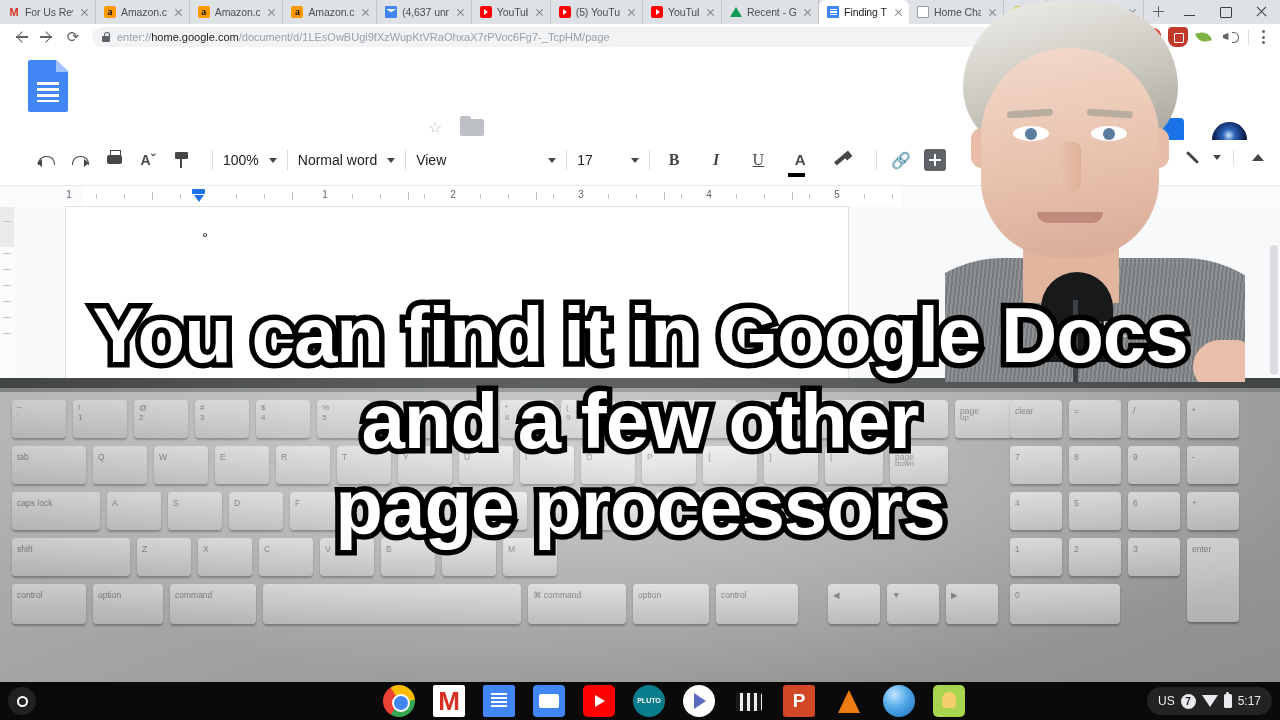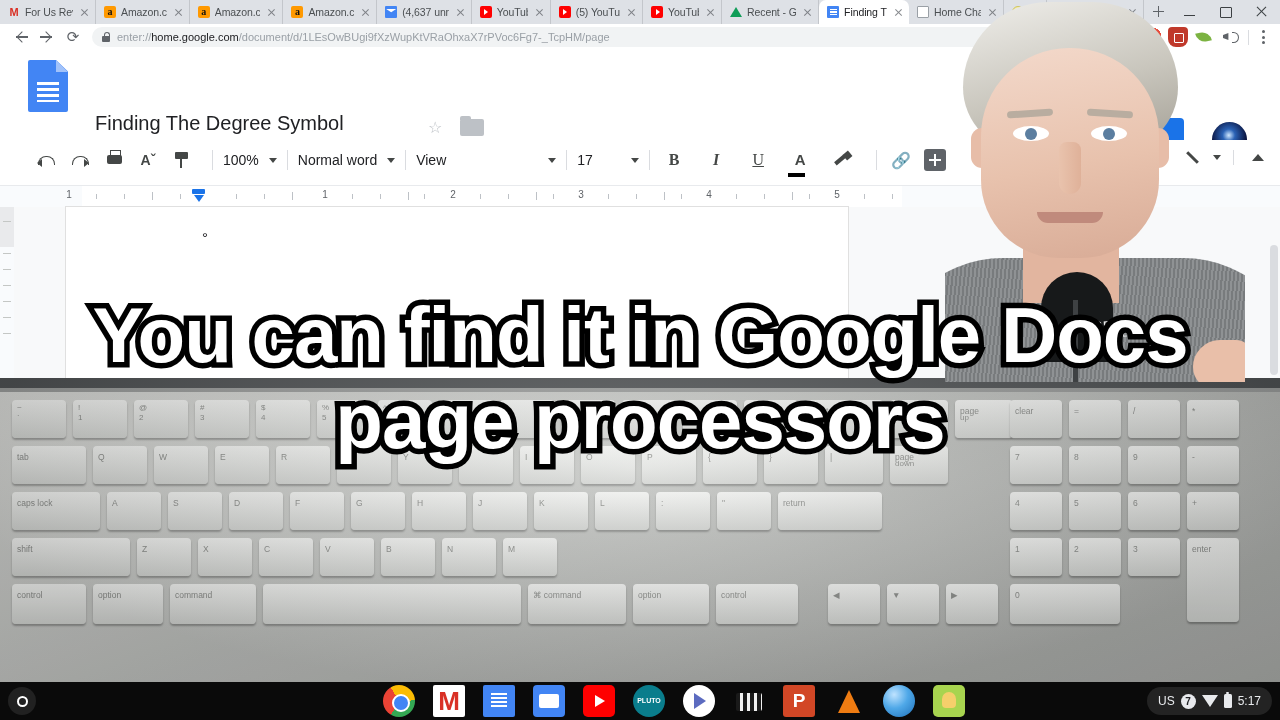--- a/index.html
+++ b/index.html
@@ -394,21 +394,20 @@
         <i></i>
       </div>
   </div>
 
   <div class="docs-header">
     <div class="docs-logo">
       <div class="pg"></div>
         <div class="fold"></div>
         <div class="lines"></div>
     </div>
-    <div class="doc-title">Finding The Degree Symbol</div>
     <div class="title-star">☆</div>
     <div class="title-folder"></div>
     <div class="menubar">
       <div>File</div>
       <div>Edit</div>
       <div>View</div>
       <div>Insert</div>
       <div>Format</div>
       <div>Tools</div>
       <div>Add-ons</div>
@@ -814,20 +813,21 @@
     <div class="wc-zip"></div>
     <div class="wc-hand"></div>
     <div class="wc-logo">
       <div class="l1">SELMA</div>
       <div class="l2">ADULT</div>
     </div>
   </div>
 
   <div class="caption">
     <span class="capline cl1">You can find it in Google Docs</span>
+    <span class="capline cl2">and a few other</span>
     <span class="capline cl3">page processors</span>
   </div>
 
   <div class="shelf">
     <div class="launcher">
         <i></i>
       </div>
     <div class="shelf-apps">
       <div class="app app-chrome"></div>
       <div class="app app-gmail"></div>

